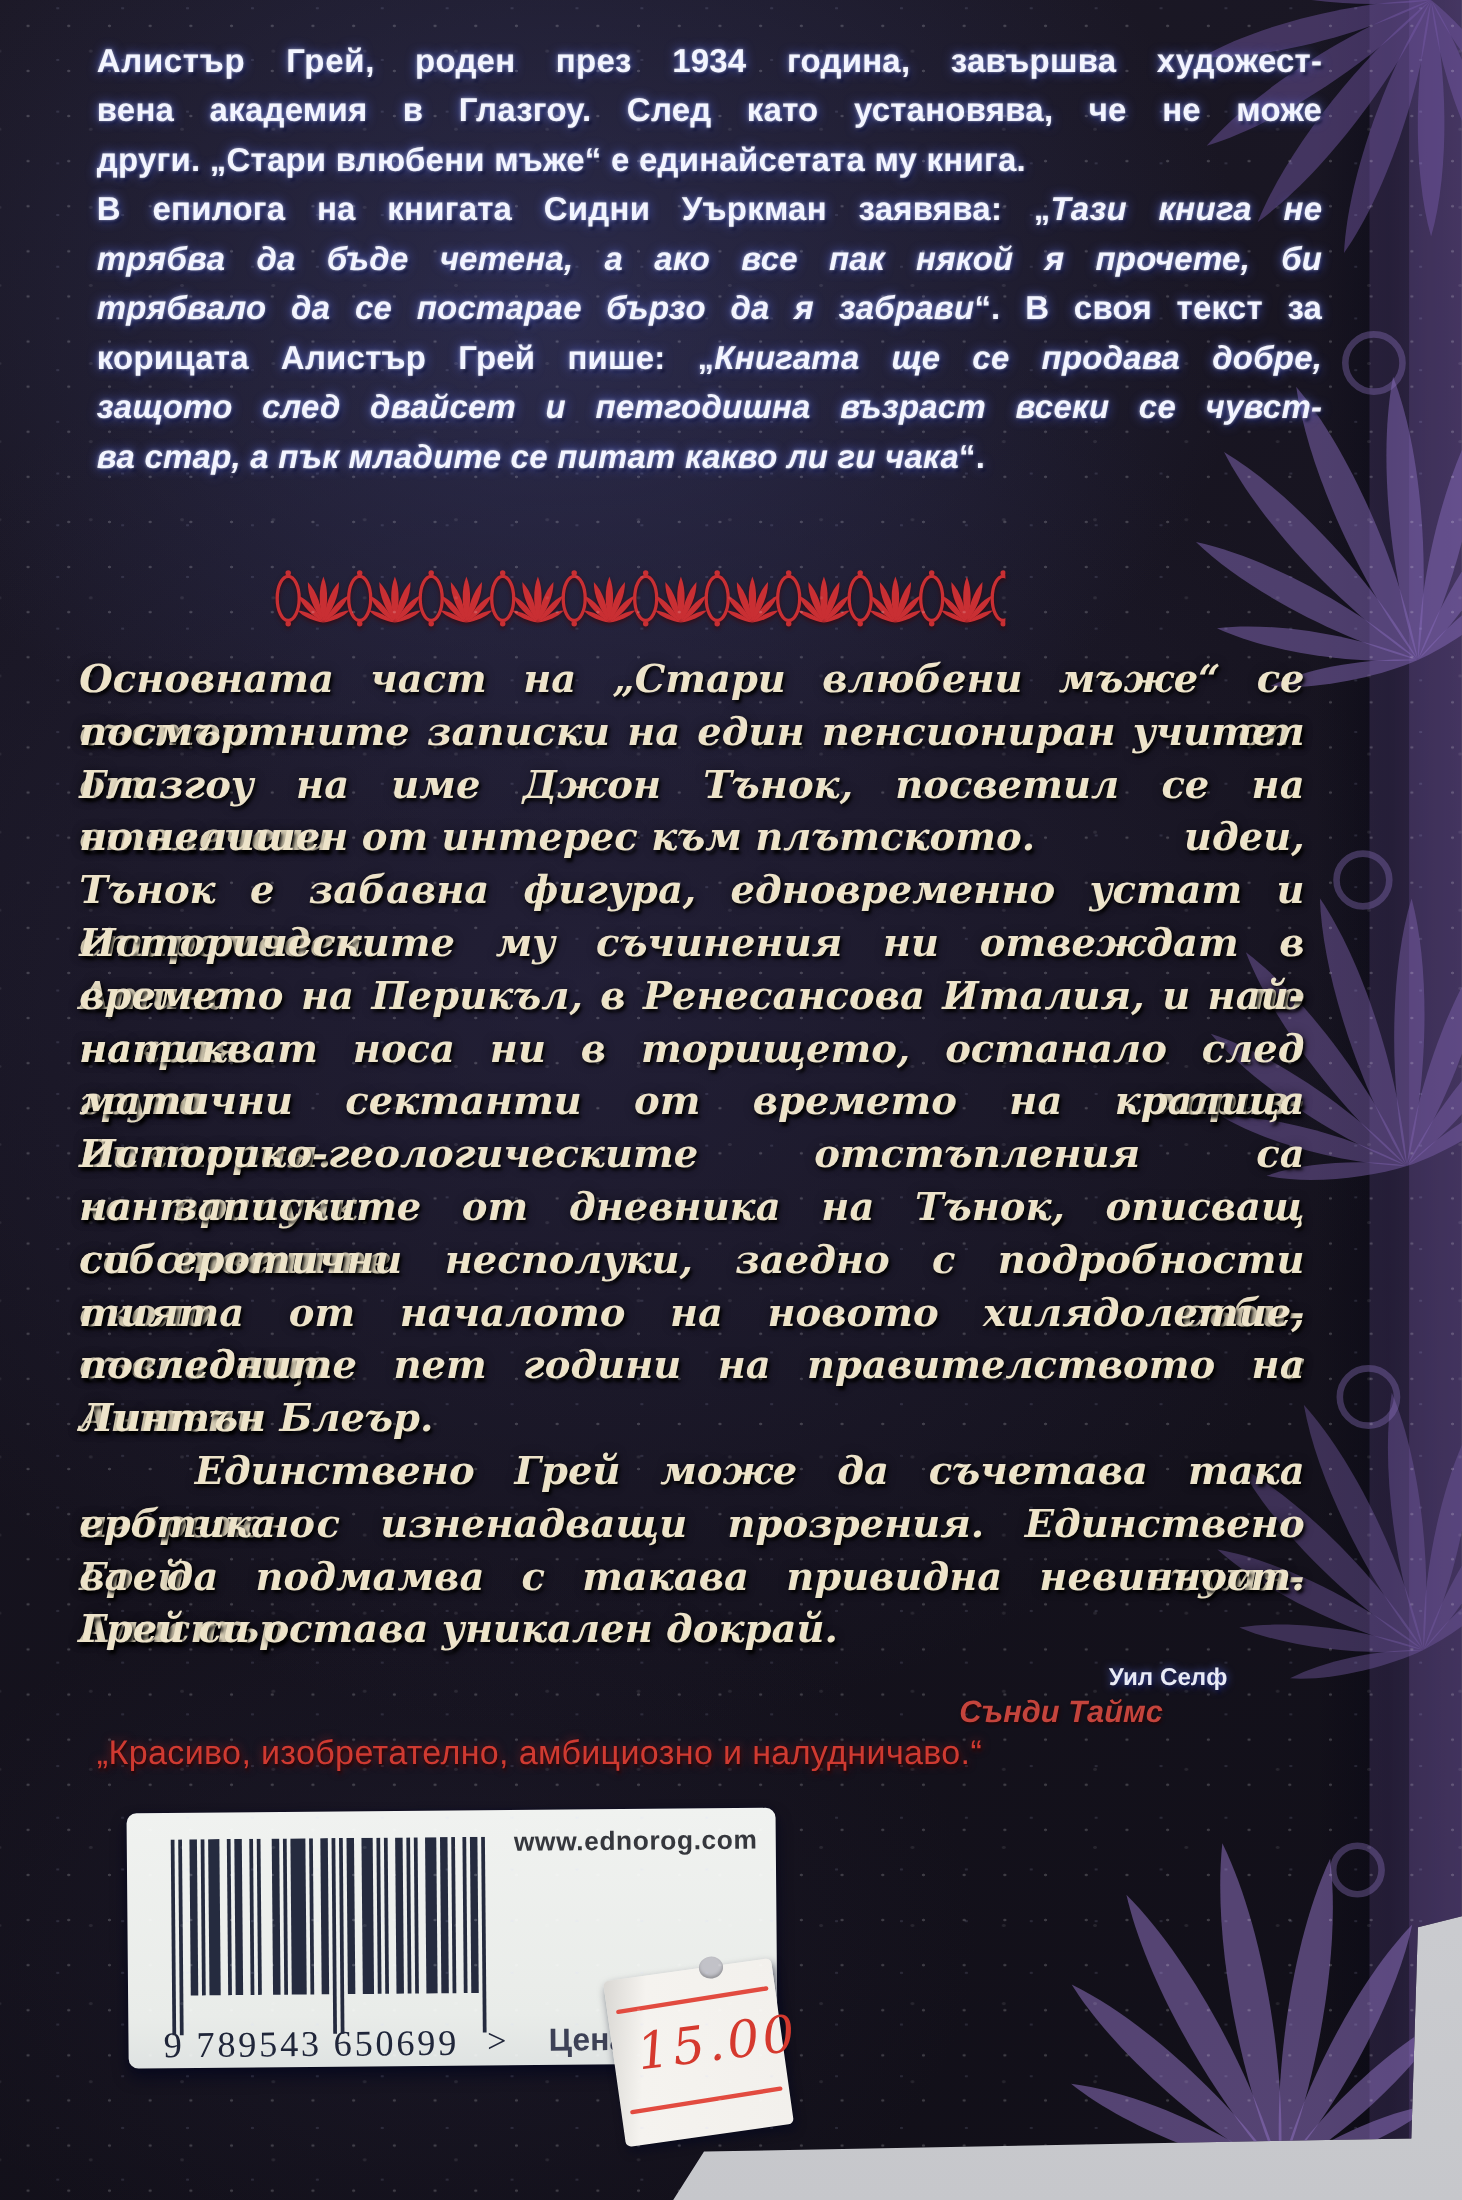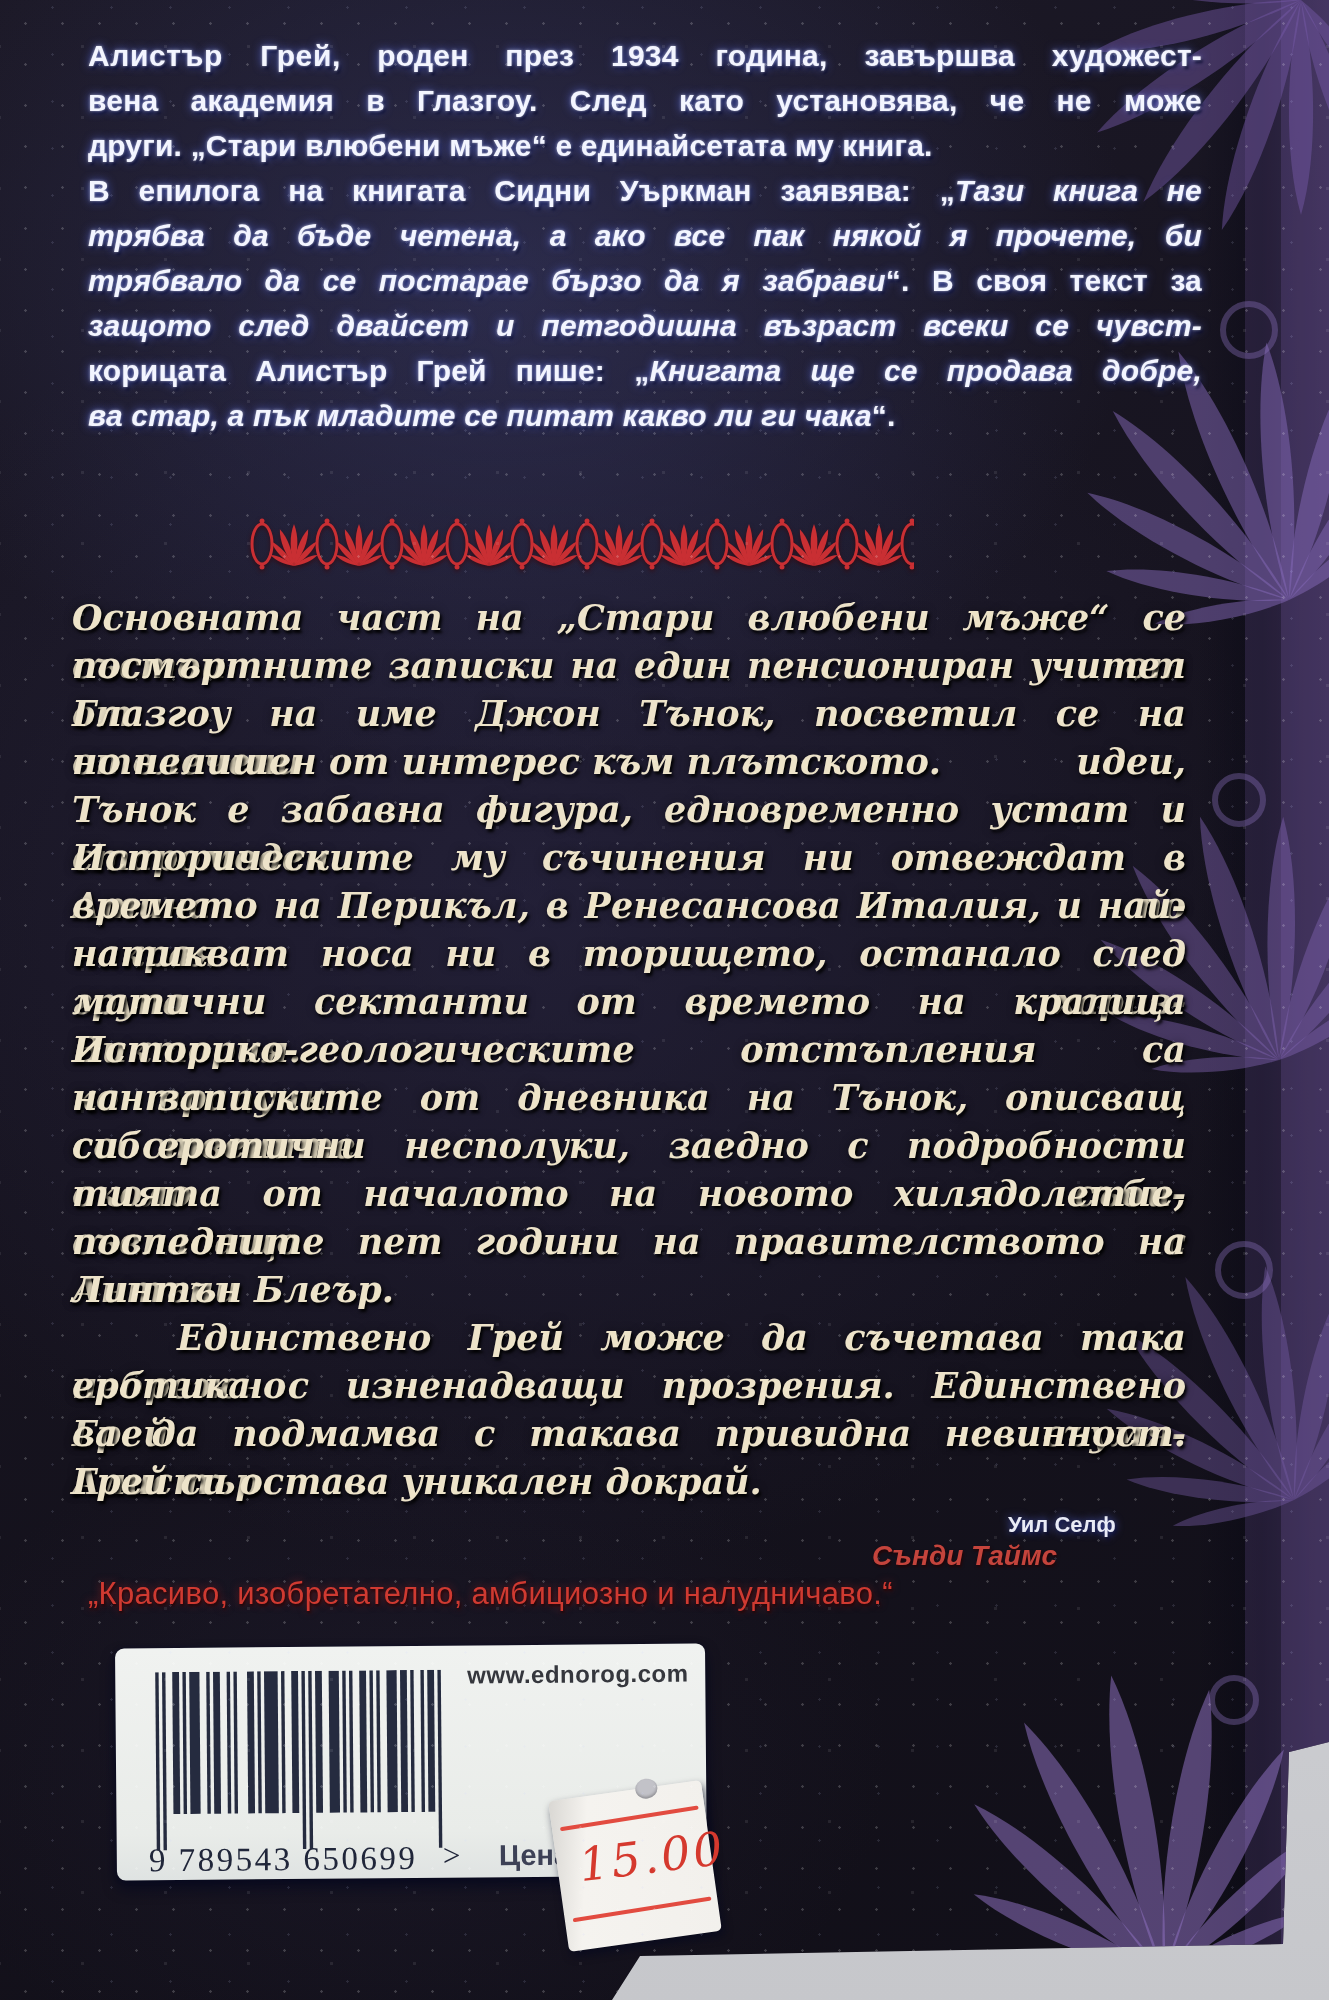--- a/index.html
+++ b/index.html
@@ -115,22 +115,22 @@
       </g>
     </svg>
 
     <div id="top-block">
         <div class="tline jf"><span class="strong">Алистър Грей</span><span>, роден през 1934 година, завършва художест-</span></div>
         <div class="tline jf"><span>вена академия в Глазгоу. След като установява, че не може</span></div>
         <div class="tline"><span>други. „Стари влюбени мъже“ е единайсетата му книга.</span></div>
         <div class="tline jf"><span>В епилога на книгата Сидни Уъркман заявява: „</span><span class="it">Тази книга не</span></div>
         <div class="tline jf"><span class="it">трябва да бъде четена, а ако все пак някой я прочете, би</span></div>
         <div class="tline jf"><span class="it">трябвало да се постарае бързо да я забрави</span><span>“. В своя текст за</span></div>
+        <div class="tline jf"><span>корицата Алистър Грей пише: „</span><span class="it">Книгата ще се продава добре,</span></div>
         <div class="tline jf"><span class="it">защото след двайсет и петгодишна възраст всеки се чувст-</span></div>
-        <div class="tline jf"><span>корицата Алистър Грей пише: „</span><span class="it">Книгата ще се продава добре,</span></div>
         <div class="tline"><span class="it">ва стар, а пък младите се питат какво ли ги чака</span><span>“.</span></div>
       </div>
 
     <svg id="divider" viewBox="0 0 664 62">
       <defs>
         <path id="petal" d="M0 0 C-4 -14 -5 -30 0 -42 C5 -30 4 -14 0 0 Z"></path>
         <g id="orn-ring">
           <ellipse cx="12" cy="30" rx="10" ry="20" fill="none" stroke="#c92f33" stroke-width="3"></ellipse>
           <circle cx="12" cy="7" r="2.5" fill="#c92f33"></circle>
           <circle cx="12" cy="53" r="2.5" fill="#c92f33"></circle>

